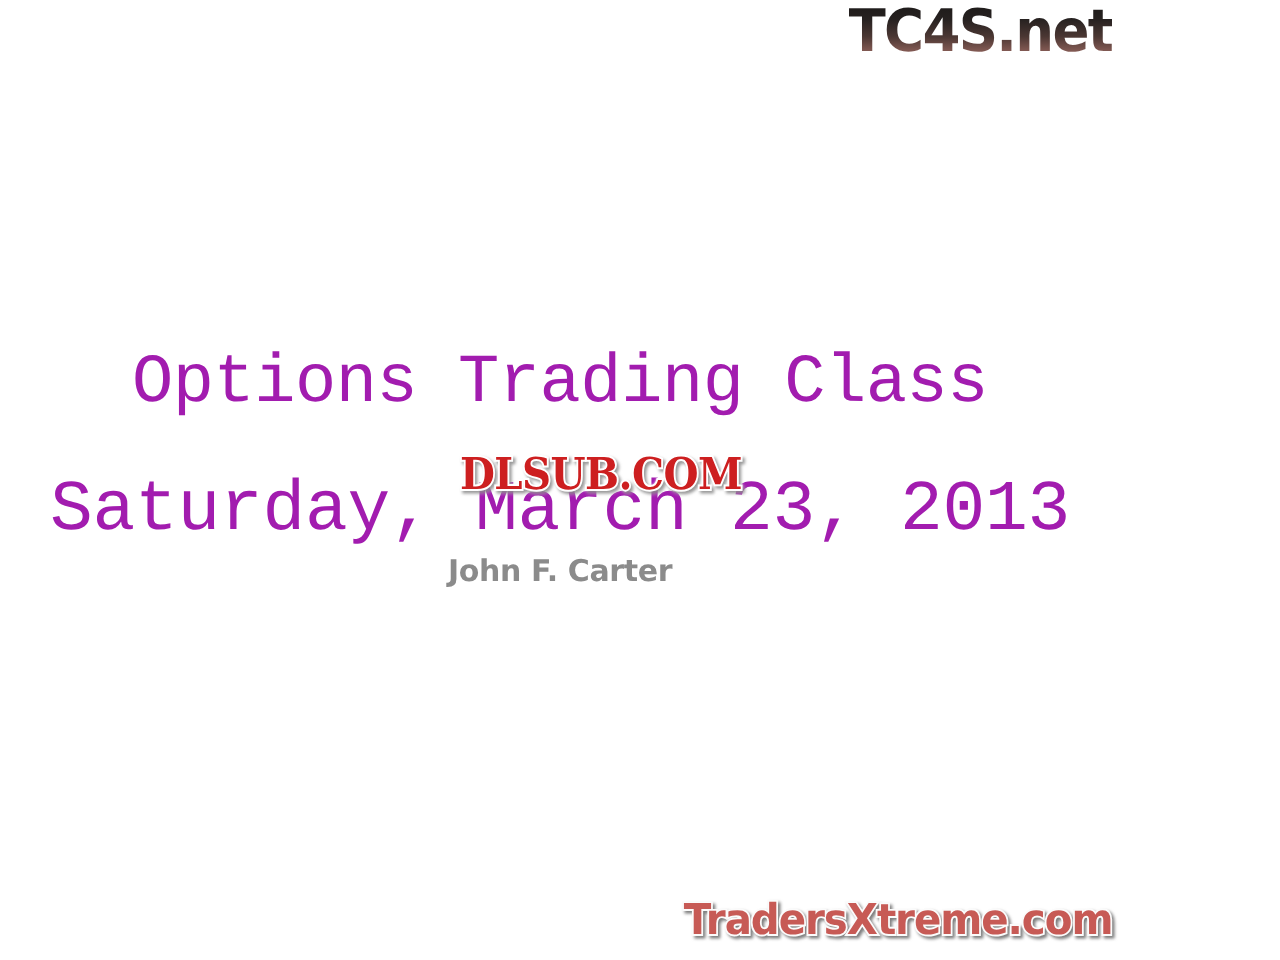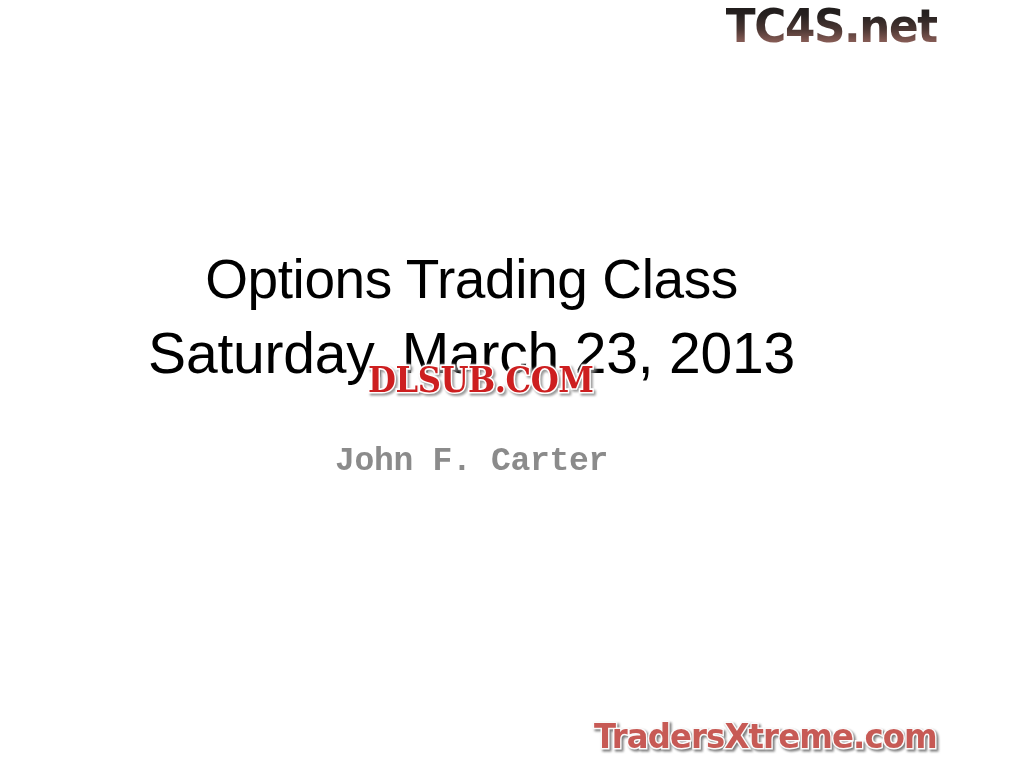--- a/index.html
+++ b/index.html
@@ -11,21 +11,20 @@
   body {
     font-family: "Liberation Sans", sans-serif;
   }
 
   .slide {
     position: relative;
     width: 896px;
     height: 768px;
     background: #ffffff;
     overflow: hidden;
-    padding-left: 47px;
   }
 
   
   .brand-tc4s {
     position: absolute;
     top: 2px;
     right: 6px;
     font-family: "DejaVu Sans", sans-serif;
     font-size: 47px;
     font-weight: 700;
@@ -50,27 +49,28 @@
 
   
   .title-block {
     position: absolute;
     left: 0;
     right: 0;
     top: 243px;
     text-align: center;
   }
   .title-line {
-    font-family: Liberation Sans, sans-serif;
+    font-family: Liberation Mono, monospace;
     font-size: 55px;
     font-weight: 400;
-    color: #000000;
+    color: #a21caf;
     line-height: 1.32;
     letter-spacing: -0.4px;
     white-space: nowrap;
+    margin-top: 28px;
   }
   .title-line.line2 {
     font-size: 57px;
     letter-spacing: -0.2px;
   }
 
   
   .subtitle-block {
     position: absolute;
     left: 0;
@@ -79,24 +79,23 @@
     text-align: center;
   }
   .subtitle-line {
     font-family: "DejaVu Sans", sans-serif;
     font-weight: 700;
     color: #8b8b8b;
     letter-spacing: -0.3px;
     white-space: nowrap;
   }
   .subtitle-line.name {
-    font-size: 33px;
+    font-size: 24px;
     line-height: 1.18;
     margin-bottom: 27px;
-    font-family: Liberation Mono, monospace;
   }
   .subtitle-line.site {
     font-size: 37px;
     line-height: 1.18;
   }
 
   
   .wm-dlsub {
     position: absolute;
     left: 368px;

